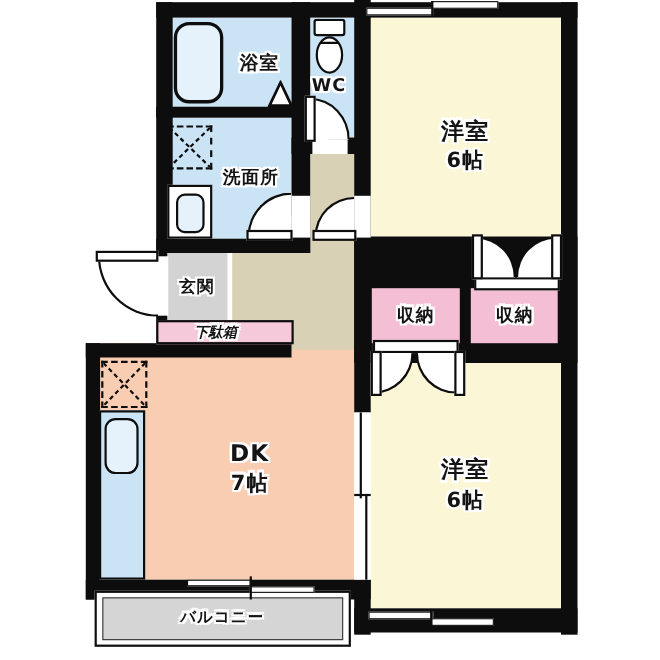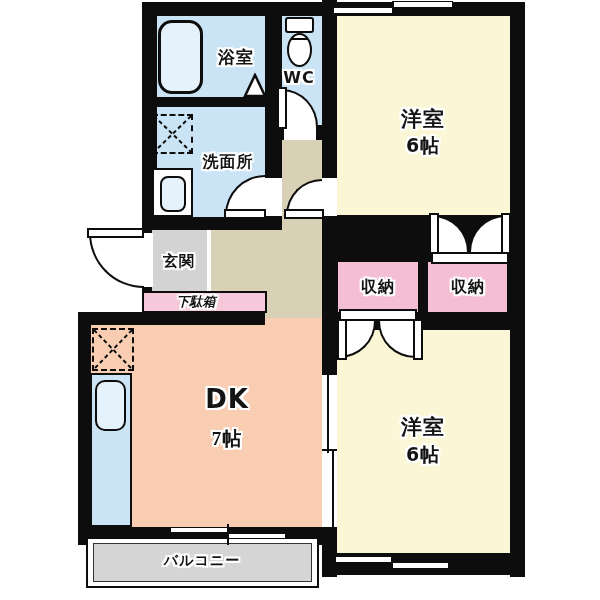--- a/index.html
+++ b/index.html
@@ -135,19 +135,19 @@
 
   <div class="lbl" style="left:236px;top:57px;font-size:17px;">浴室</div>
   <div class="lbl" style="left:299px;top:77px;font-size:16px;">WC</div>
   <div class="lbl" style="left:228px;top:162px;font-size:16px;">洗面所</div>
   <div class="lbl" style="left:179px;top:261px;font-size:15px;">玄関</div>
   <div class="lbl" style="left:196px;top:302px;font-size:13px;letter-spacing:0;font-style:italic;">下駄箱</div>
   <div class="lbl" style="left:423px;top:119px;font-size:21px;">洋室</div>
   <div class="lbl" style="left:423px;top:146px;font-size:19px;">6帖</div>
   <div class="lbl" style="left:378px;top:287px;font-size:16px;">収納</div>
   <div class="lbl" style="left:468px;top:287px;font-size:16px;">収納</div>
-  <div class="lbl" style="left:227px;top:399px;font-size:26px;">DK</div>
-  <div class="lbl" style="left:227px;top:439px;font-size:19px;font-family:Liberation Serif, serif;">7帖</div>
+  <div class="lbl" style="left:227px;top:412px;font-size:21px;">DK</div>
+  <div class="lbl" style="left:227px;top:439px;font-size:19px;">7帖</div>
   <div class="lbl" style="left:423px;top:427px;font-size:21px;">洋室</div>
   <div class="lbl" style="left:423px;top:455px;font-size:19px;">6帖</div>
   <div class="lbl" style="left:202px;top:561px;font-size:14px;">バルコニー</div>
 
 </div>
 
 </body></html>

